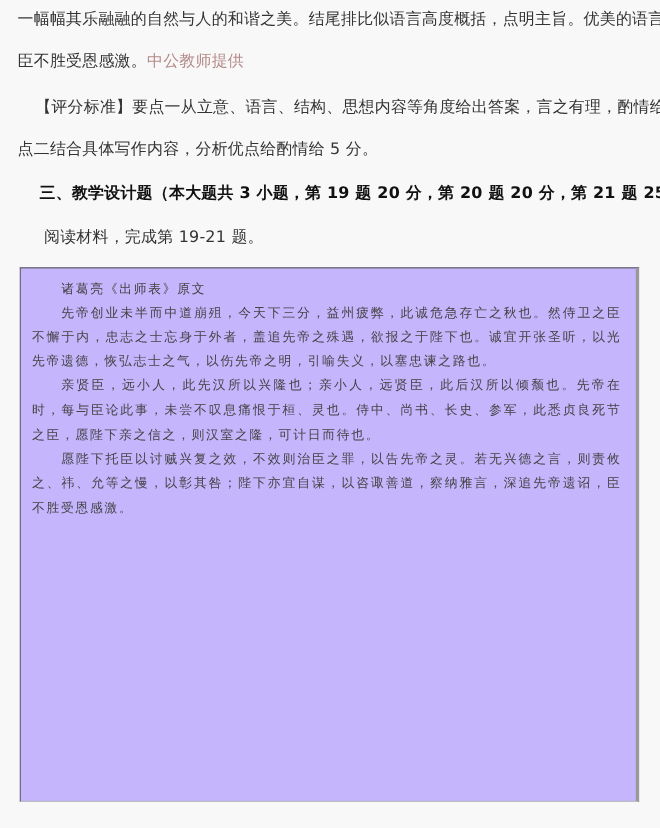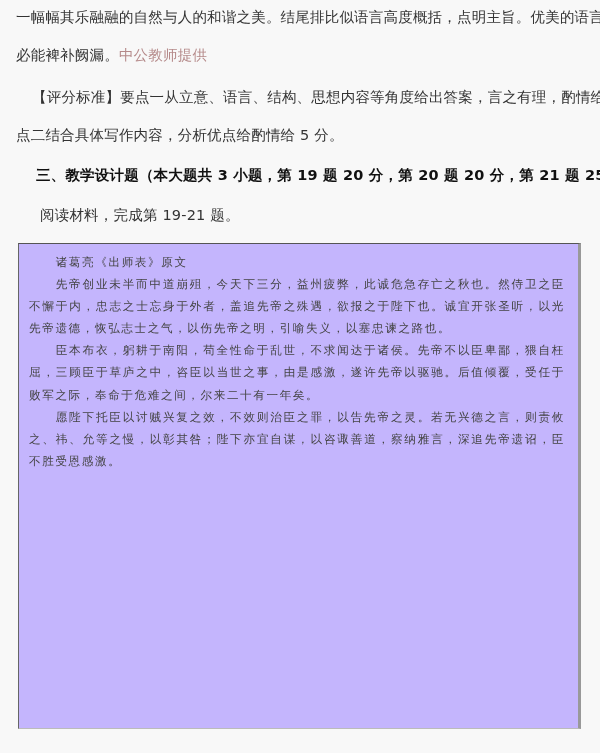--- a/index.html
+++ b/index.html
@@ -36,31 +36,31 @@
     pointer-events: none;
   }
 </style>
 </head>
 <body>
 
 <div class="watermark" style="left:60px;top:38px;">&nbsp;</div>
 
 <div class="line" style="top:8px;">一幅幅其乐融融的自然与人的和谐之美。结尾排比似语言高度概括，点明主旨。优美的语言中，创造出</div>
 <div class="line" style="top:46px;">
-  <span>必能裨补阙漏。</span><span class="credit">中公教师提供</span>
+  <span>臣不胜受恩感激。</span><span class="credit">中公教师提供</span>
 </div>
 
 <div class="line" style="top:88px;left:32px;">【评分标准】要点一从立意、语言、结构、思想内容等角度给出答案，言之有理，酌情给 6 分。要</div>
 <div class="line" style="top:126px;text-align:right;">点二结合具体写作内容，分析优点给酌情给 5 分。</div>
 
 <div class="line heading" style="top:166px;left:36px;">三、教学设计题（本大题共 3 小题，第 19 题 20 分，第 20 题 20 分，第 21 题 25 分，共 65 分）</div>
 
 <div class="line" style="top:206px;left:40px;text-align:right;">阅读材料，完成第 19-21 题。</div>
 
 <div class="box">
   <div class="passage">
     <p class="ptitle">诸葛亮《出师表》原文</p>
     <p>先帝创业未半而中道崩殂，今天下三分，益州疲弊，此诚危急存亡之秋也。然侍卫之臣不懈于内，忠志之士忘身于外者，盖追先帝之殊遇，欲报之于陛下也。诚宜开张圣听，以光先帝遗德，恢弘志士之气，以伤先帝之明，引喻失义，以塞忠谏之路也。</p>
-    <p>臣本布衣，躬耕于南阳，苟全性命于乱世，不求闻达于诸侯。先帝不以臣卑鄙，猥自枉屈，三顾臣于草庐之中，咨臣以当世之事，由是感激，遂许先帝以驱驰。后值倾覆，受任于败军之际，奉命于危难之间，尔来二十有一年矣。</p>
+    <p>亲贤臣，远小人，此先汉所以兴隆也；亲小人，远贤臣，此后汉所以倾颓也。先帝在时，每与臣论此事，未尝不叹息痛恨于桓、灵也。侍中、尚书、长史、参军，此悉贞良死节之臣，愿陛下亲之信之，则汉室之隆，可计日而待也。</p>
     <p>愿陛下托臣以讨贼兴复之效，不效则治臣之罪，以告先帝之灵。若无兴德之言，则责攸之、祎、允等之慢，以彰其咎；陛下亦宜自谋，以咨诹善道，察纳雅言，深追先帝遗诏，臣不胜受恩感激。</p>
 
   </div>
 </div>
 
 </body></html>

